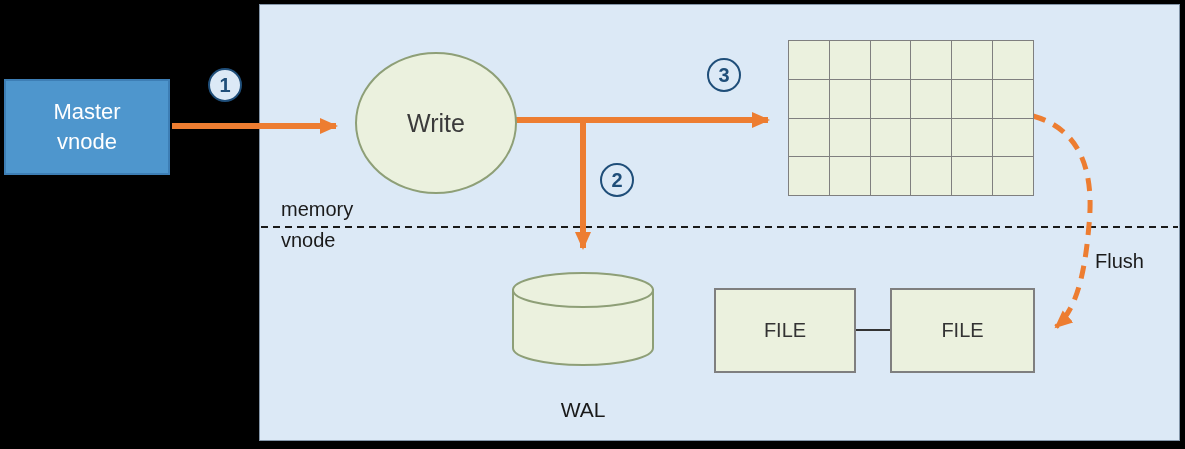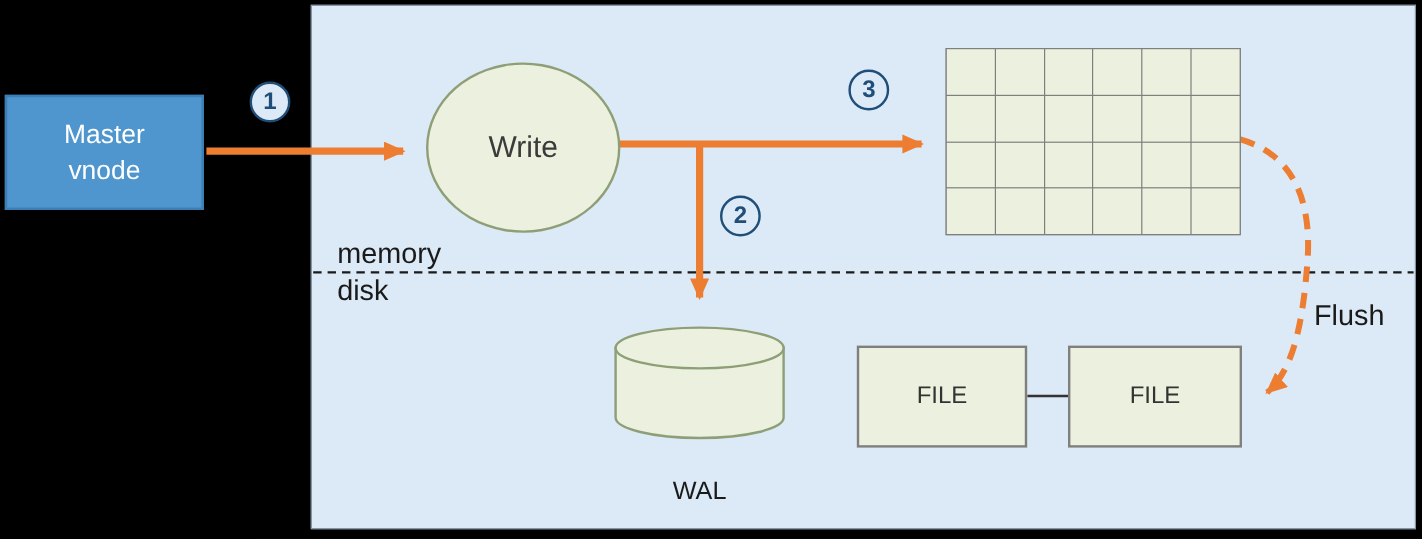--- a/index.html
+++ b/index.html
@@ -48,21 +48,21 @@
     position:absolute;width:34px;height:34px;border-radius:50%;
     border:2px solid var(--step-blue,#1f4e79);
     color:var(--step-blue,#1f4e79);
     background:var(--panel-bg,#dce9f6);
     box-sizing:border-box;display:flex;align-items:center;justify-content:center;
     font-size:20px;font-weight:bold;
   }
   .step1{left:208px;top:68px;}
   .step2{left:600px;top:163px;}
   .step3{left:707px;top:58px;}
-  .lbl{position:absolute;color:#1a1a1a;font-size:24px;white-space:nowrap;}
+  .lbl{position:absolute;color:#1a1a1a;font-size:20px;white-space:nowrap;}
   .lbl-memory{left:281px;top:198px;}
   .lbl-disk{left:281px;top:229px;}
   .lbl-flush{left:1095px;top:250px;}
   .lbl-wal{left:513px;top:398px;width:140px;text-align:center;font-size:21px;}
   .lbl-slave{left:1022px;top:406px;}
   svg.overlay{position:absolute;left:0;top:0;pointer-events:none;}
   .stroke-orange{stroke:var(--orange,#ed7d31);fill:none;}
   .ah{fill:var(--orange,#ed7d31);}
   .cyl{fill:var(--node-fill,#ebf1de);stroke:var(--node-border,#8e9f77);stroke-width:2;}
   .divline{stroke:#1a1a1a;stroke-width:2;}
@@ -146,17 +146,17 @@
     <span>1</span>
   </div>
   <div class="step step2">
     <span>2</span>
   </div>
   <div class="step step3">
     <span>3</span>
   </div>
 
   <div class="lbl lbl-memory">memory</div>
-  <div class="lbl lbl-disk">disk</div>
+  <div class="lbl lbl-disk">vnode</div>
   <div class="lbl lbl-flush">Flush</div>
   <div class="lbl lbl-wal">WAL</div>
 
 </div>
 
 </body></html>

